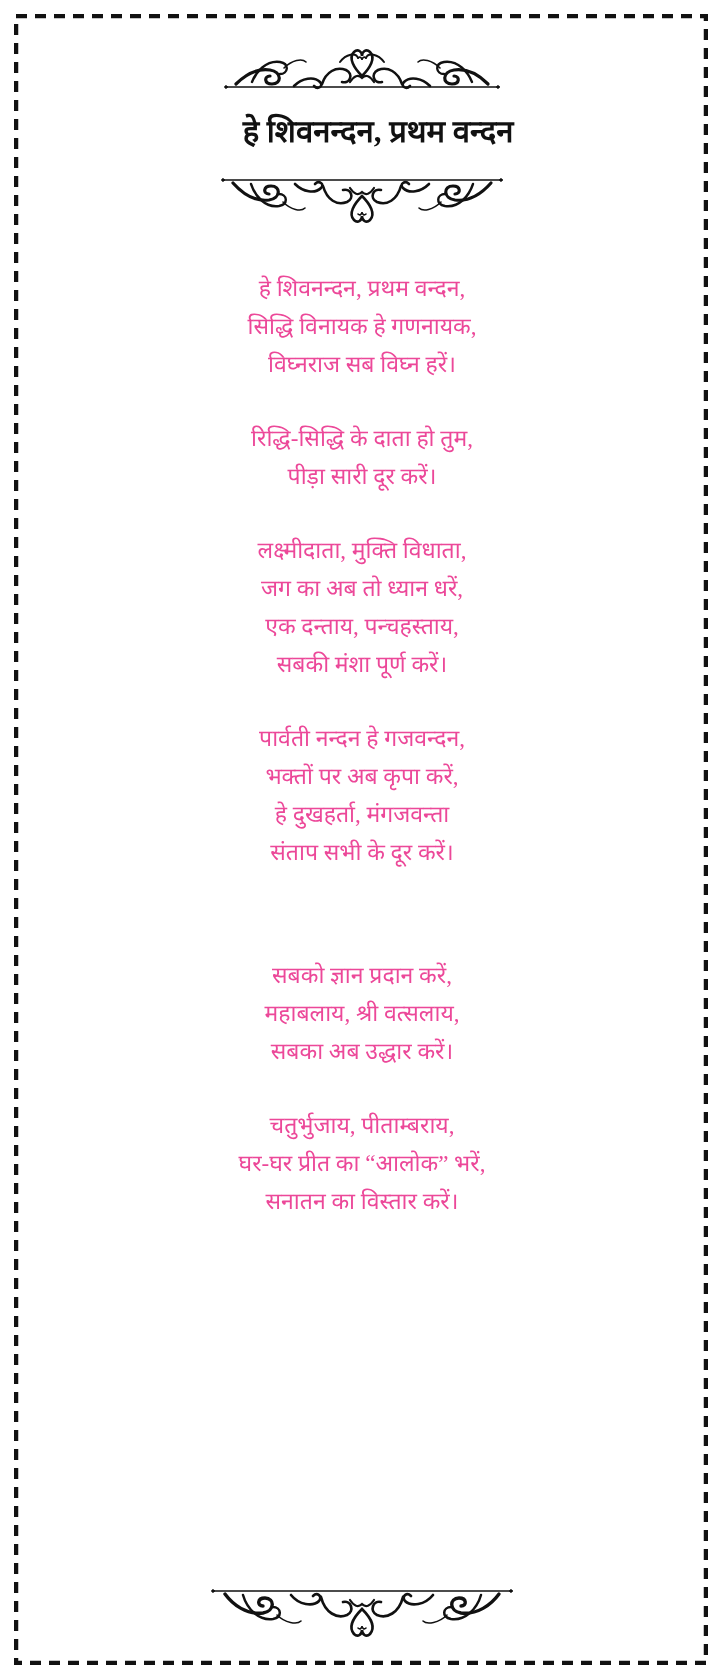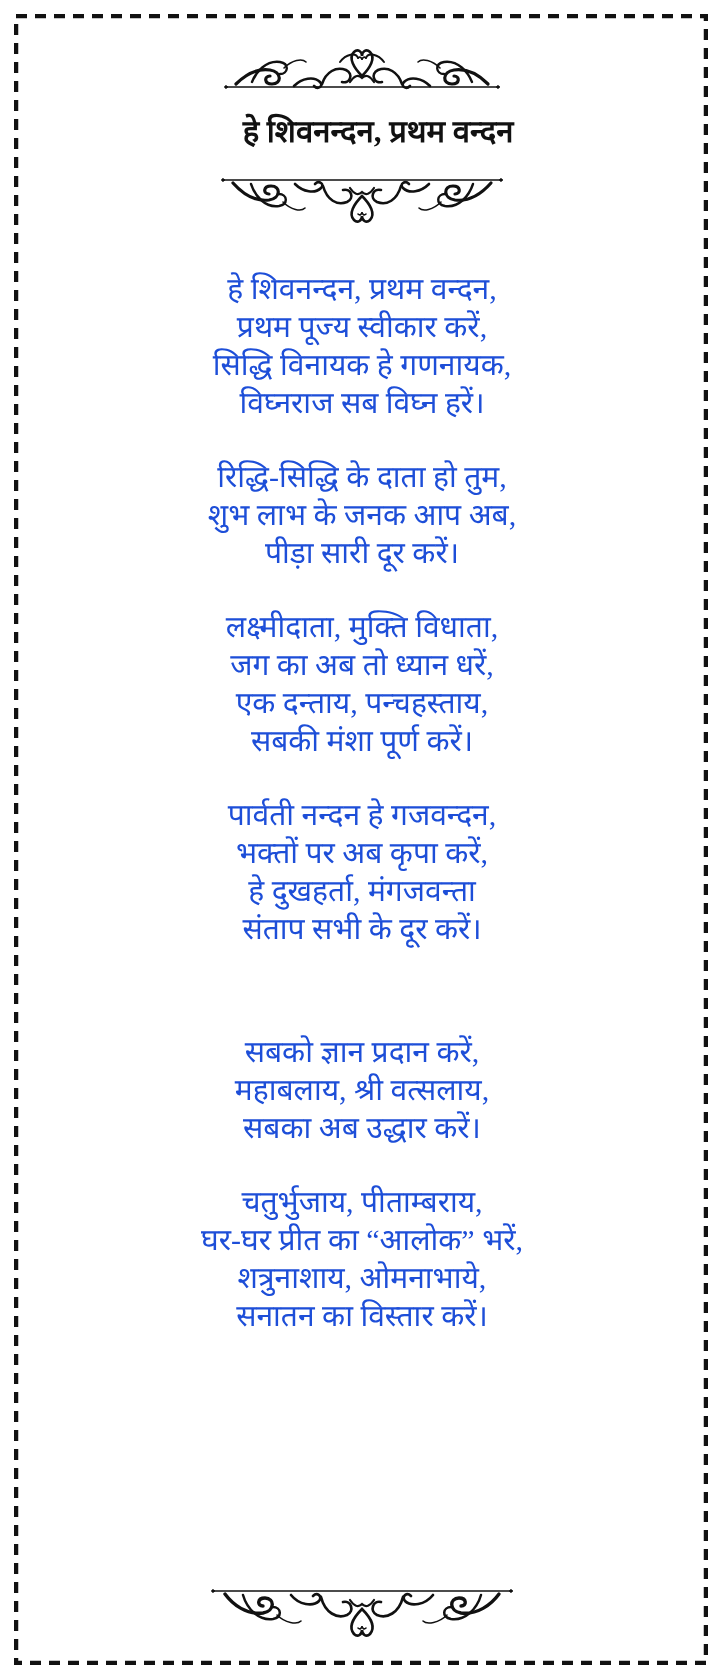--- a/index.html
+++ b/index.html
@@ -50,25 +50,25 @@
     left: 0;
     right: 0;
     top: 270px;
     text-align: center;
   }
   .stanza {
     margin: 0;
   }
   .line {
     display: block;
-    font-size: 30px;
+    font-size: 23px;
     line-height: 38px;
     height: 38px;
     white-space: nowrap;
-    color: #1d4ed8;
+    color: #ec4899;
   }
   .gap { height: 36px; }
   .gap-lg { height: 49px; }
 </style>
 </head>
 <body>
 
 <div class="frame">
   <svg width="694" height="1651" viewBox="0 0 694 1651">
     <rect x="2" y="2" width="690" height="1647" fill="none" stroke="#111" stroke-width="4.5" stroke-dasharray="11 8"></rect>
@@ -125,28 +125,26 @@
       <path d="M143 22 C 135 30, 129 40, 135 46 C 139 50, 143 46, 143 42 C 143 46, 147 50, 151 46 C 157 40, 151 30, 143 22 Z" stroke-width="2.6"></path>
       <path d="M139 40 C 141 42, 143 40, 143 38 C 143 40, 145 42, 147 40" stroke-width="1.6"></path>
       <path d="M131 14 C 135 20, 139 22, 143 18 C 147 22, 151 20, 155 14" stroke-width="2.2"></path>
     </g>
   </svg>
 </div>
 
 <div class="poem">
   <div class="stanza">
     <span class="line">हे शिवनन्दन, प्रथम वन्दन,</span>
-    <span class="line">प्रथम पूज्य स्वीकार करें,</span>
     <span class="line">सिद्धि विनायक हे गणनायक,</span>
     <span class="line">विघ्नराज सब विघ्न हरें।</span>
   </div>
   <div class="gap"></div>
   <div class="stanza">
     <span class="line">रिद्धि-सिद्धि के दाता हो तुम,</span>
-    <span class="line">शुभ लाभ के जनक आप अब,</span>
     <span class="line">पीड़ा सारी दूर करें।</span>
   </div>
   <div class="gap"></div>
   <div class="stanza">
     <span class="line">लक्ष्मीदाता, मुक्ति विधाता,</span>
     <span class="line">जग का अब तो ध्यान धरें,</span>
     <span class="line">एक दन्ताय, पन्चहस्ताय,</span>
     <span class="line">सबकी मंशा पूर्ण करें।</span>
   </div>
   <div class="gap"></div>
@@ -160,21 +158,20 @@
   <div class="gap"></div>
   <div class="stanza">
     <span class="line">सबको ज्ञान प्रदान करें,</span>
     <span class="line">महाबलाय, श्री वत्सलाय,</span>
     <span class="line">सबका अब उद्धार करें।</span>
   </div>
   <div class="gap"></div>
   <div class="stanza">
     <span class="line">चतुर्भुजाय, पीताम्बराय,</span>
     <span class="line">घर-घर प्रीत का “आलोक” भरें,</span>
-    <span class="line">शत्रुनाशाय, ओमनाभाये,</span>
     <span class="line">सनातन का विस्तार करें।</span>
   </div>
 </div>
 
 <div class="ornament orn-bottom">
   <svg width="306" height="56" viewBox="0 0 306 56">
     <g fill="none" stroke="#111" stroke-linecap="round">
       <line x1="4" y1="6" x2="302" y2="6" stroke-width="1.6"></line>
       <circle cx="4" cy="6" r="1.3" fill="#111"></circle>
       <circle cx="302" cy="6" r="1.3" fill="#111"></circle>

